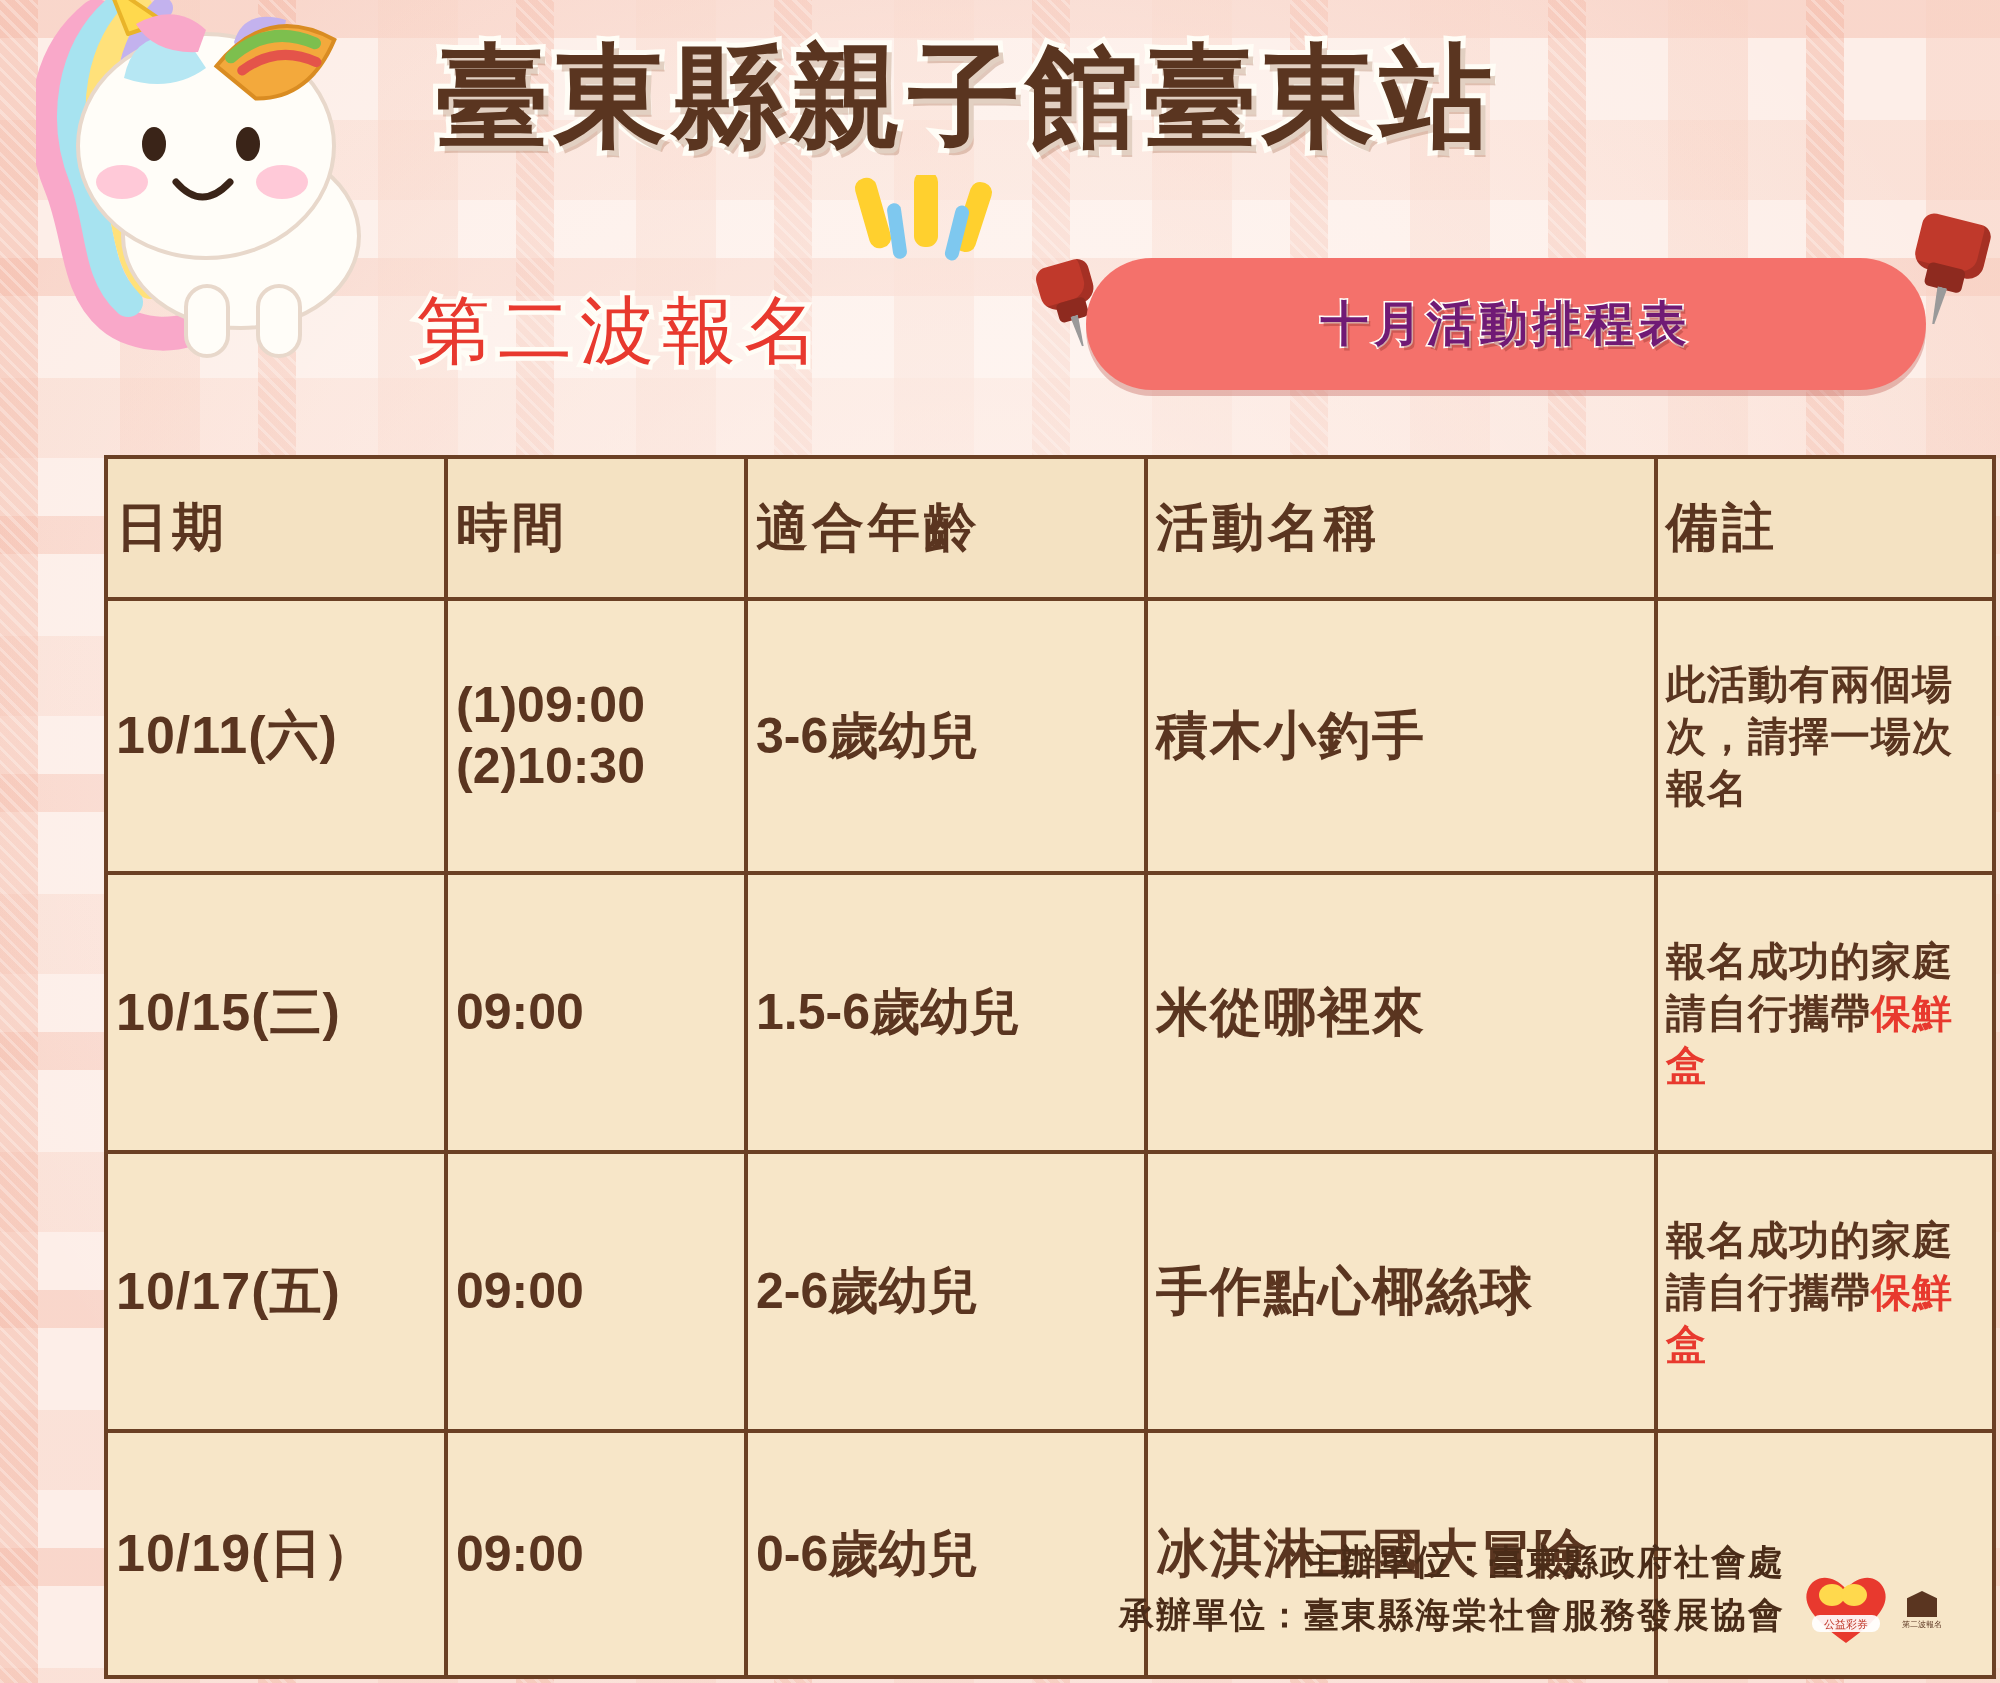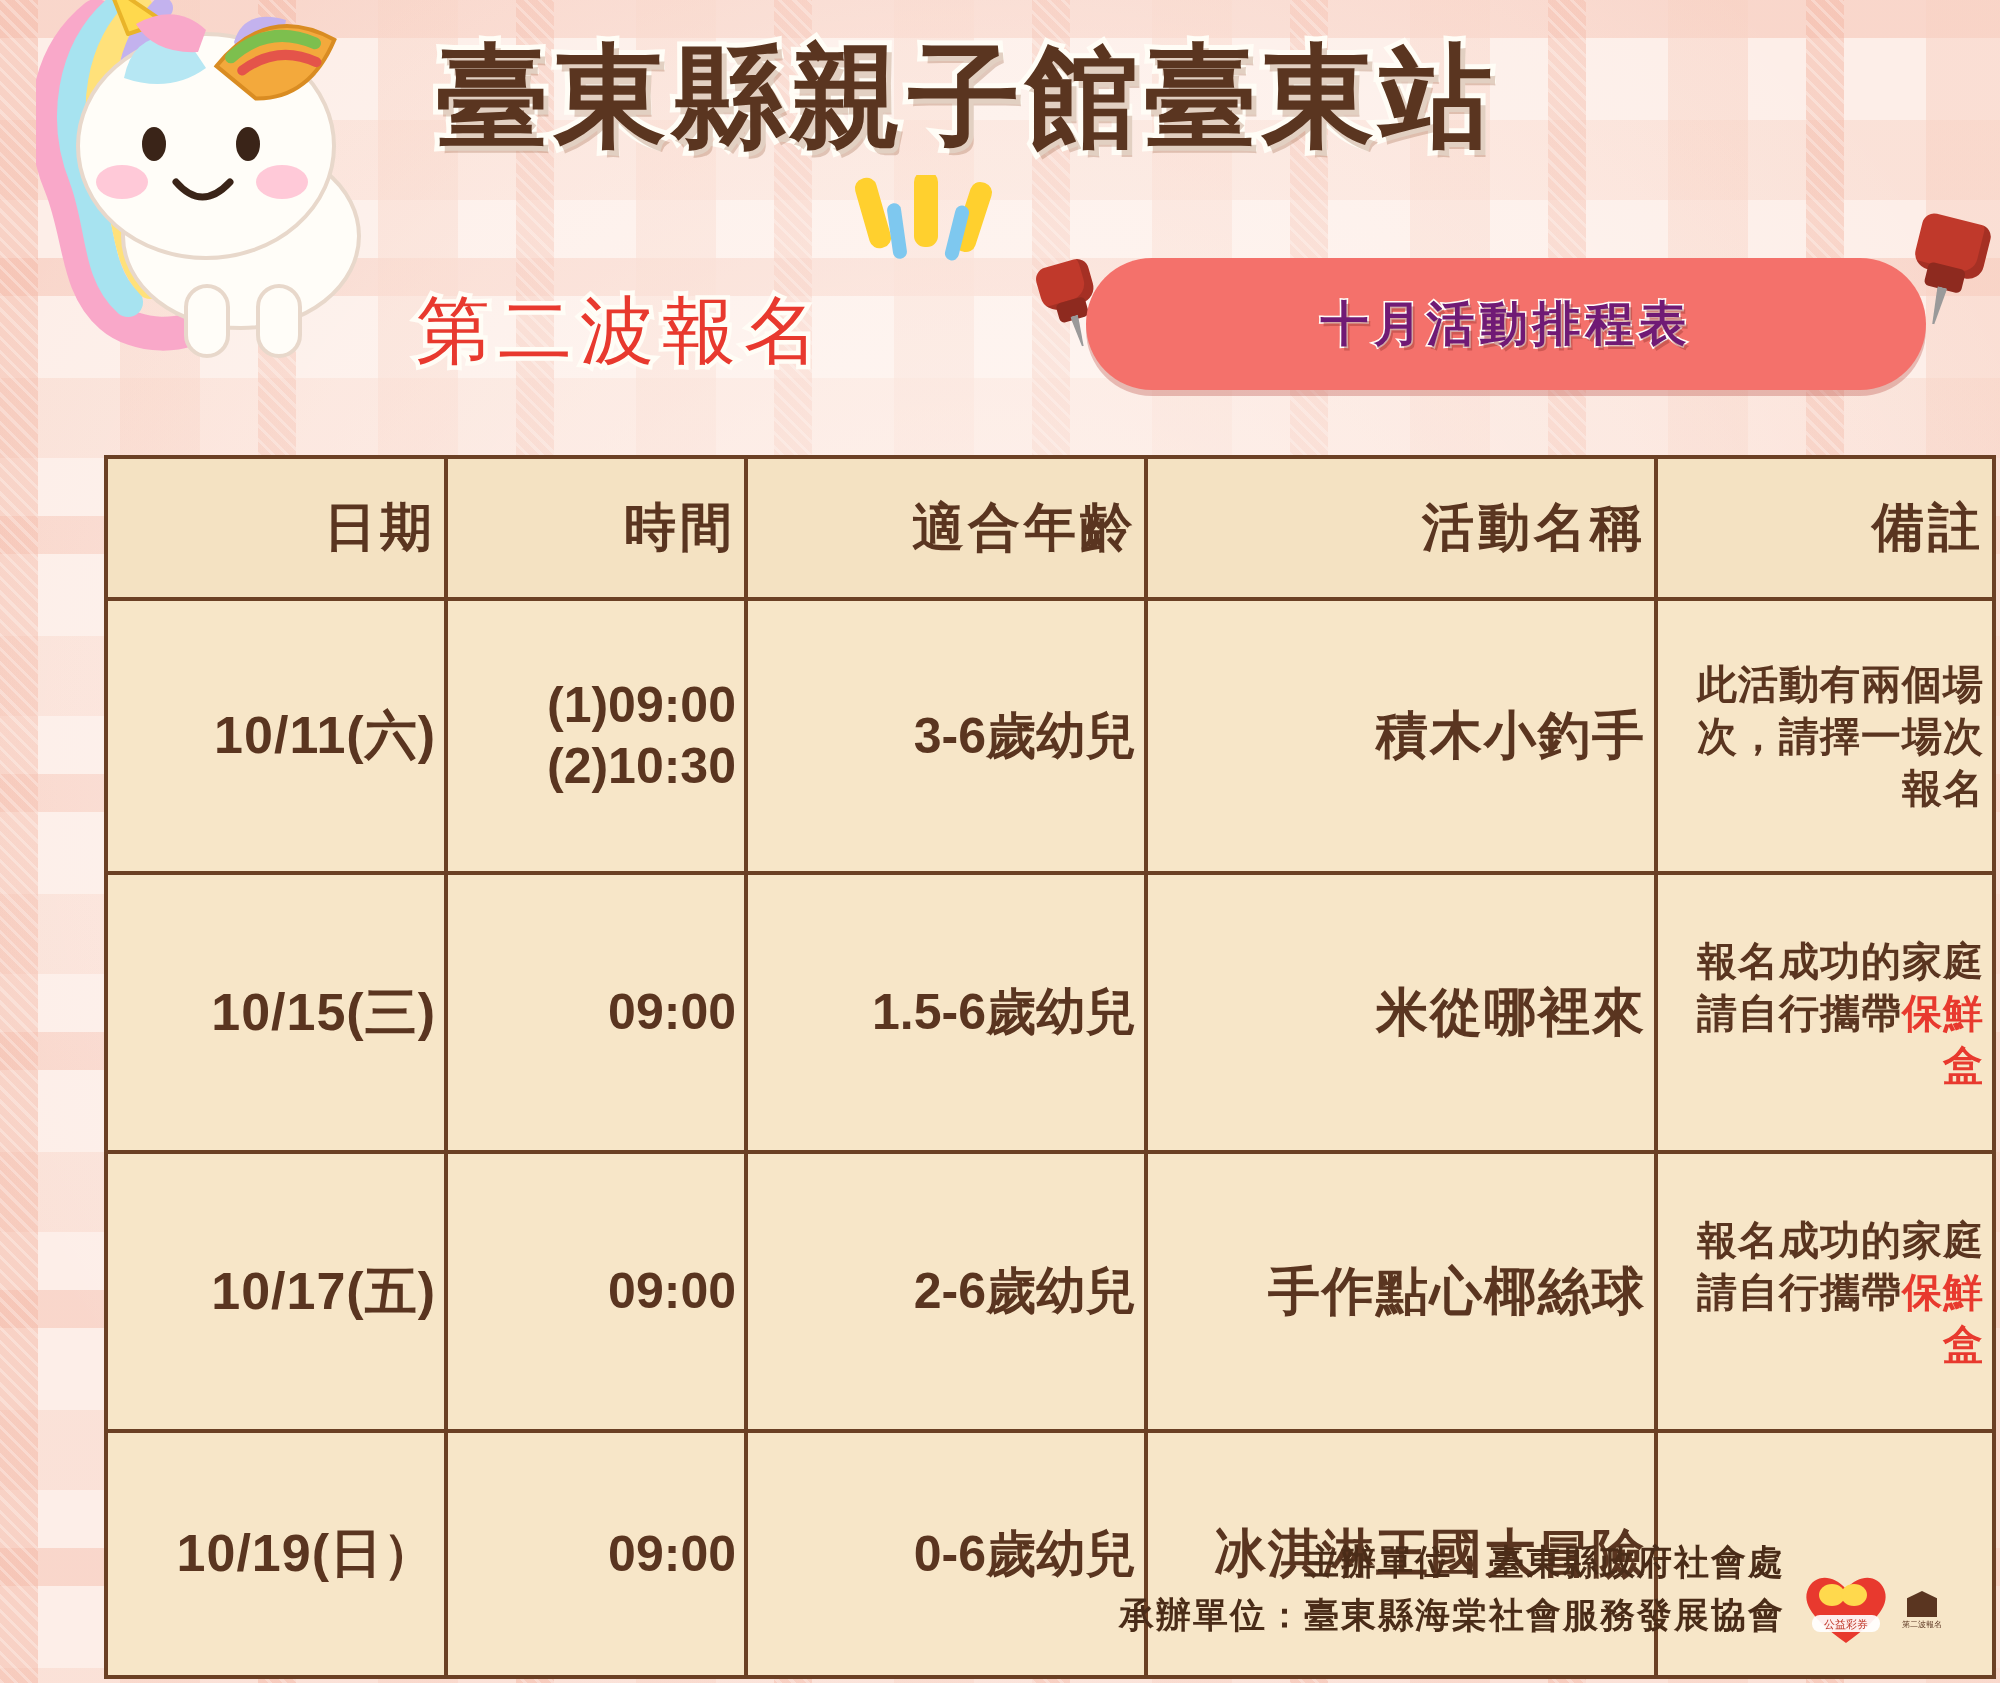--- a/index.html
+++ b/index.html
@@ -141,21 +141,21 @@
   }
   table.schedule {
     width: 100%;
     border-collapse: collapse;
     background: #f7e6c8;
     table-layout: fixed;
   }
   table.schedule td, table.schedule th {
     border: 4px solid #6b4024;
     color: #5a3520;
-    text-align: right;
+    text-align: left;
     vertical-align: middle;
     font-weight: 700;
     padding: 10px 8px;
   }
   table.schedule thead th {
     height: 118px;
     font-size: 52px;
     letter-spacing: 4px;
     background: #f4e2c2;
   }

